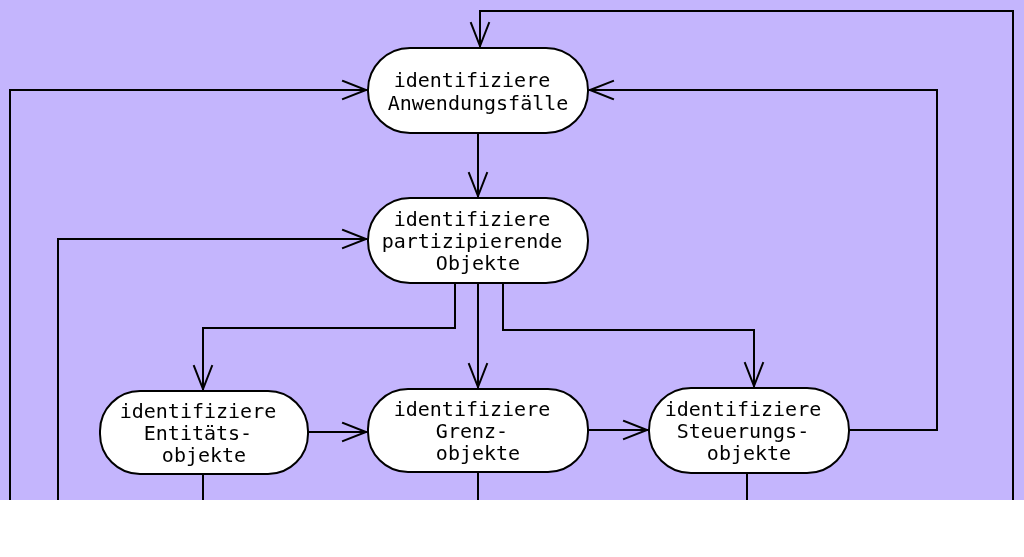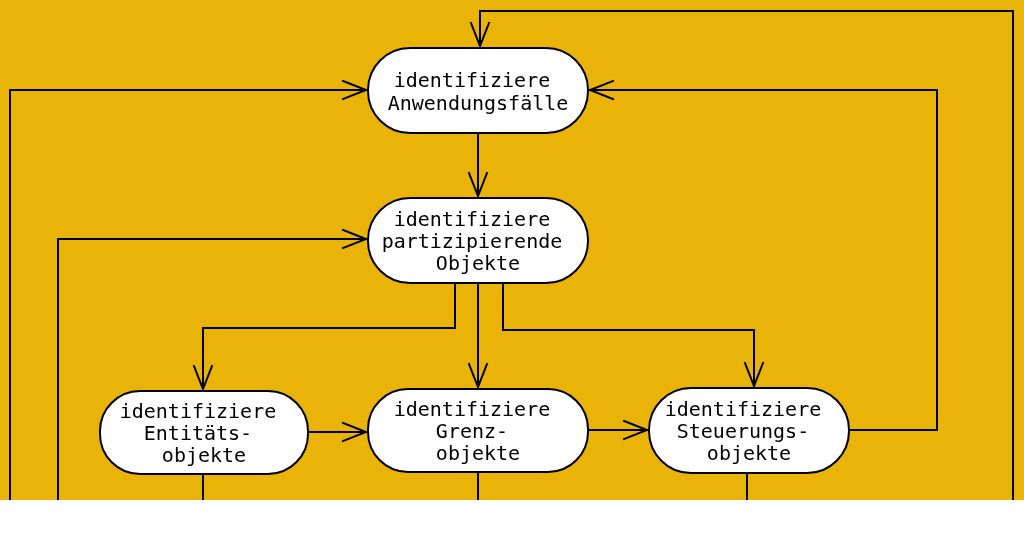--- a/index.html
+++ b/index.html
@@ -4,21 +4,21 @@
 <style>
   html, body {
     margin: 0;
     padding: 0;
     background: #ffffff;
   }
   .canvas {
     position: relative;
     width: 1024px;
     height: 500px;
-    background: #eab308;
+    background: #c4b5fd;
     overflow: hidden;
   }
   svg { display: block; }
   .node-shape {
     fill: #ffffff;
     stroke: #000000;
     stroke-width: 2;
   }
   .edge {
     fill: none;

